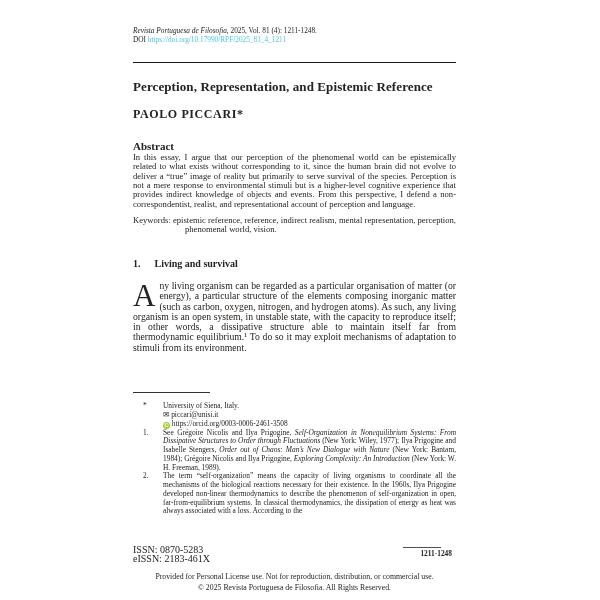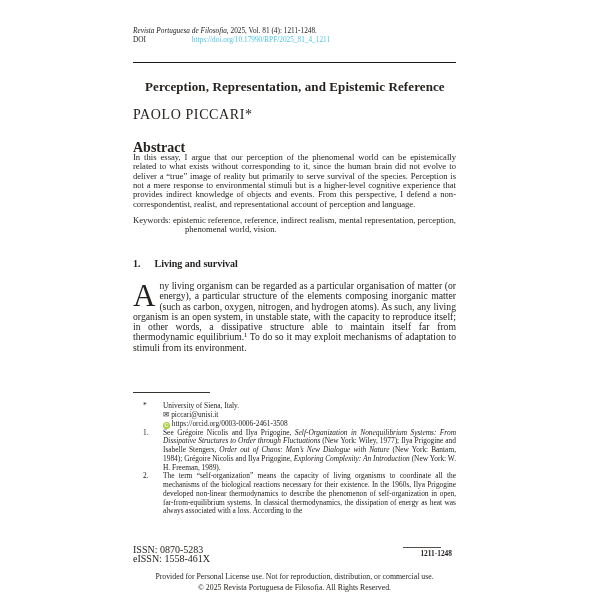--- a/index.html
+++ b/index.html
@@ -4,28 +4,28 @@
 <style>
   html,body { margin:0; padding:0; background:#ffffff; }
   .page {
     position:relative; width:559px; height:600px; background:#ffffff;
     font-family:"Liberation Serif", serif; color:#26221f; overflow:hidden;
   }
   .col { position:absolute; left:133px; width:323px; }
 
   .header { top:26px; font-size:7.3px; line-height:9px; }
   .italic { font-style:italic; }
-  .doi-link { color:#4fc4e4; text-decoration:none;margin-left:44px; }
+  .doi-link { color:#4fc4e4; text-decoration:none; }
 
   .header-rule { top:62px; border-top:1.2px solid #1c1916; height:0; }
 
-  .paper-title { top:79px; font-size:13px; font-weight:bold; letter-spacing:0.1px;margin-left:12px; }
-  .author { top:107px; font-size:14px; font-weight:normal; letter-spacing:0.6px; }
+  .paper-title { top:79px; font-size:13px; font-weight:bold; letter-spacing:0.1px; }
+  .author { top:107px; font-size:12px; font-weight:bold; letter-spacing:0.6px; }
 
-  .abstract-heading { top:140px; font-size:14px; font-weight:bold; }
+  .abstract-heading { top:140px; font-size:11px; font-weight:bold; }
   .abstract-body { top:153px; font-size:8.6px; line-height:9.35px; text-align:justify; }
   .keywords { top:216px; font-size:8.6px; line-height:9.3px; text-align:justify;
               padding-left:52px; text-indent:-52px; box-sizing:border-box; }
 
   .section-heading { top:258px; font-size:10px; font-weight:bold; }
   .section-num { display:inline-block; width:19px; }
 
   .body-text { top:281px; font-size:9.7px; line-height:10.25px; text-align:justify; }
   .dropcap { float:left; font-size:31px; line-height:24px; padding:3px 4px 0 0; }
   .para2 { text-indent:14px; }
@@ -110,21 +110,21 @@
       <div><span>See Grégoire Nicolis and Ilya Prigogine, </span><span class="italic">Self-Organization in Nonequilibrium Systems: From Dissipative Structures to Order through Fluctuations</span><span> (New York: Wiley, 1977); Ilya Prigogine and Isabelle Stengers, </span><span class="italic">Order out of Chaos: Man’s New Dialogue with Nature</span><span> (New York: Bantam, 1984); Grégoire Nicolis and Ilya Prigogine, </span><span class="italic">Exploring Complexity: An Introduction</span><span> (New York: W. H. Freeman, 1989).</span></div>
     </div>
     <div class="fn">
       <span class="fn-num">2.</span>
       <div>The term “self-organization” means the capacity of living organisms to coordinate all the mechanisms of the biological reactions necessary for their existence. In the 1960s, Ilya Prigogine developed non-linear thermodynamics to describe the phenomenon of self-organization in open, far-from-equilibrium systems. In classical thermodynamics, the dissipation of energy as heat was always associated with a loss. According to the</div>
     </div>
   </div>
 
   <div class="col footer-issn">
     <div>ISSN: 0870-5283</div>
-    <div>eISSN: 1558-461X</div>
+    <div>eISSN: 2183-461X</div>
   </div>
 
   <div class="page-range">
     <div class="range-rule"></div>
     <div class="range-num">1211-1248</div>
   </div>
 
   <div class="col license">
     <div>Provided for Personal License use. Not for reproduction, distribution, or commercial use.</div>
     <div>© 2025 Revista Portuguesa de Filosofia. All Rights Reserved.</div>

